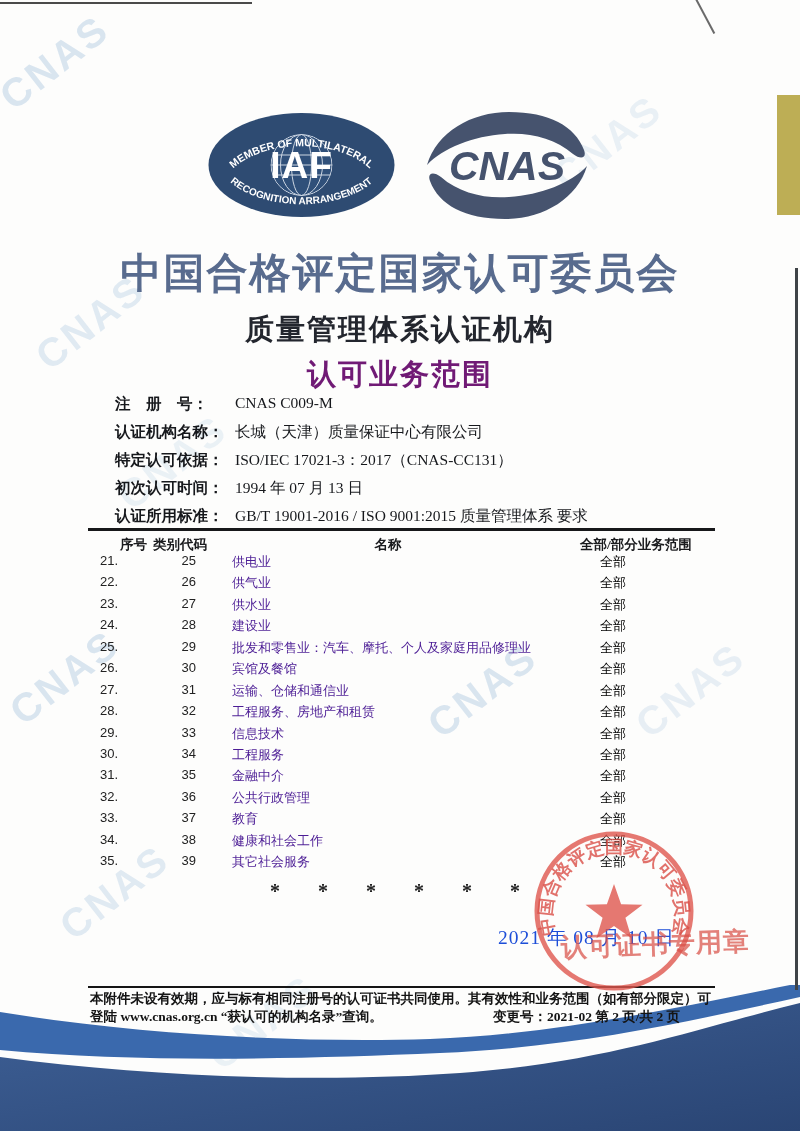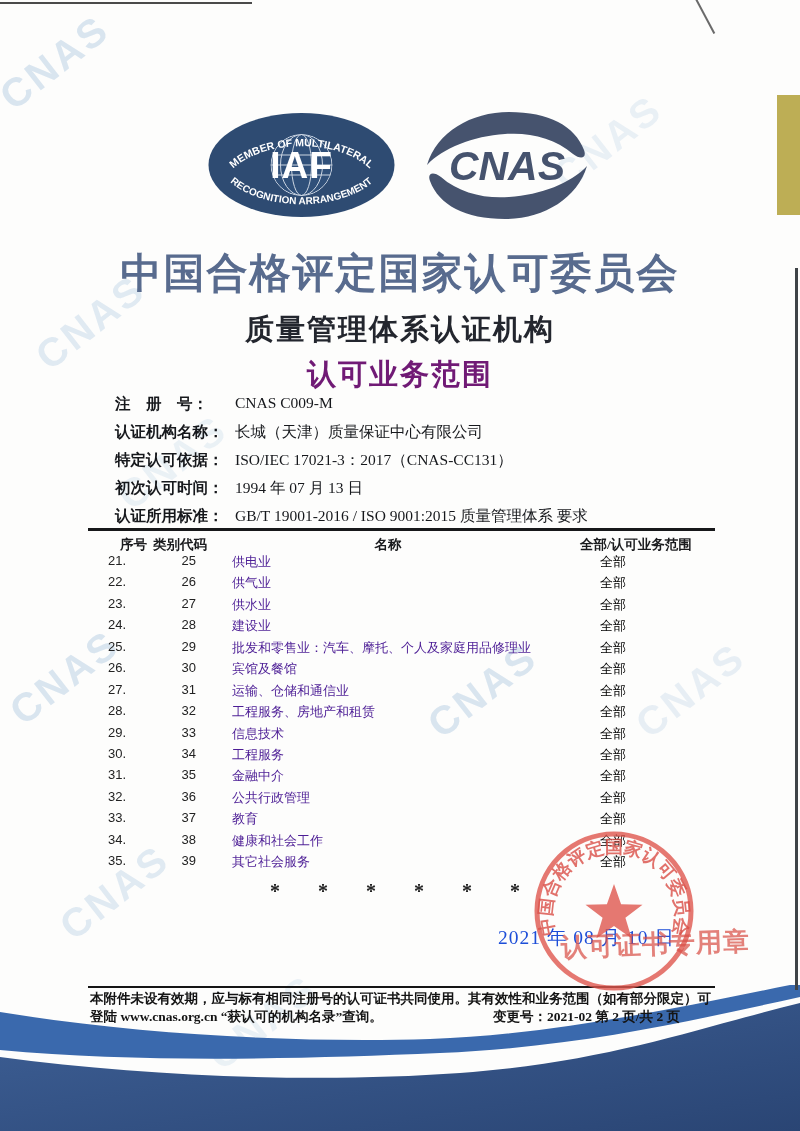--- a/index.html
+++ b/index.html
@@ -42,21 +42,21 @@
   
   .tbl-topline { position:absolute; left:88px; top:528px; width:627px; height:3px; background:#17181a; z-index:2; }
   .tbl-head { position:absolute; left:88px; top:536px; width:627px; height:20px; z-index:2;
               font-family:"Liberation Serif", serif; font-weight:bold; font-size:13.5px; color:#1a1b1e; }
   .th-no   { position:absolute; left:12px;margin-left:20px; }
   .th-code { position:absolute; left:56px; width:72px; text-align:center; }
   .th-name { position:absolute; left:150px; width:300px; text-align:center; }
   .th-scope{ position:absolute; left:464px; width:168px; text-align:center; }
   .tbl-body { position:absolute; left:88px; top:553px; width:627px; z-index:2; }
   .trow { position:relative; height:21.45px; }
-  .td-no   { position:absolute; left:20px; font-size:13px; color:#222; font-family:"Liberation Sans", sans-serif; }
+  .td-no   { position:absolute; left:12px; font-size:13px; color:#222; font-family:"Liberation Sans", sans-serif; }
   .td-code { position:absolute; left:72px; width:36px; text-align:right; font-size:13px; color:#222;
              font-family:"Liberation Sans", sans-serif; }
   .td-name { position:absolute; left:144px; font-size:13px; color:#4c1d95; white-space:nowrap;
              font-family:"Liberation Serif", serif; }
   .td-scope{ position:absolute; left:500px; width:50px; text-align:center; font-size:13px; color:#000000;
              font-family:"Liberation Serif", serif; }
 
   
   .stars { position:absolute; left:0; top:880px; z-index:2; }
   .star { position:absolute; font-size:20px; font-weight:bold; color:#222; font-family:"Liberation Serif", serif; }
@@ -160,21 +160,21 @@
       <span class="info-label">认证所用标准：</span>
       <span class="info-value">GB/T 19001-2016 / ISO 9001:2015 质量管理体系 要求</span>
     </div>
   </div>
 
   <div class="tbl-topline"></div>
   <div class="tbl-head">
     <span class="th-no">序号</span>
     <span class="th-code">类别代码</span>
     <span class="th-name">名称</span>
-    <span class="th-scope">全部/认可业务范围</span>
+    <span class="th-scope">全部/部分业务范围</span>
   </div>
   <div class="tbl-body">
     <div class="trow">
       <span class="td-no">21.</span>
         <span class="td-code">25</span>
         <span class="td-name">供电业</span>
         <span class="td-scope">全部</span>
     </div>
     <div class="trow">
       <span class="td-no">22.</span>

